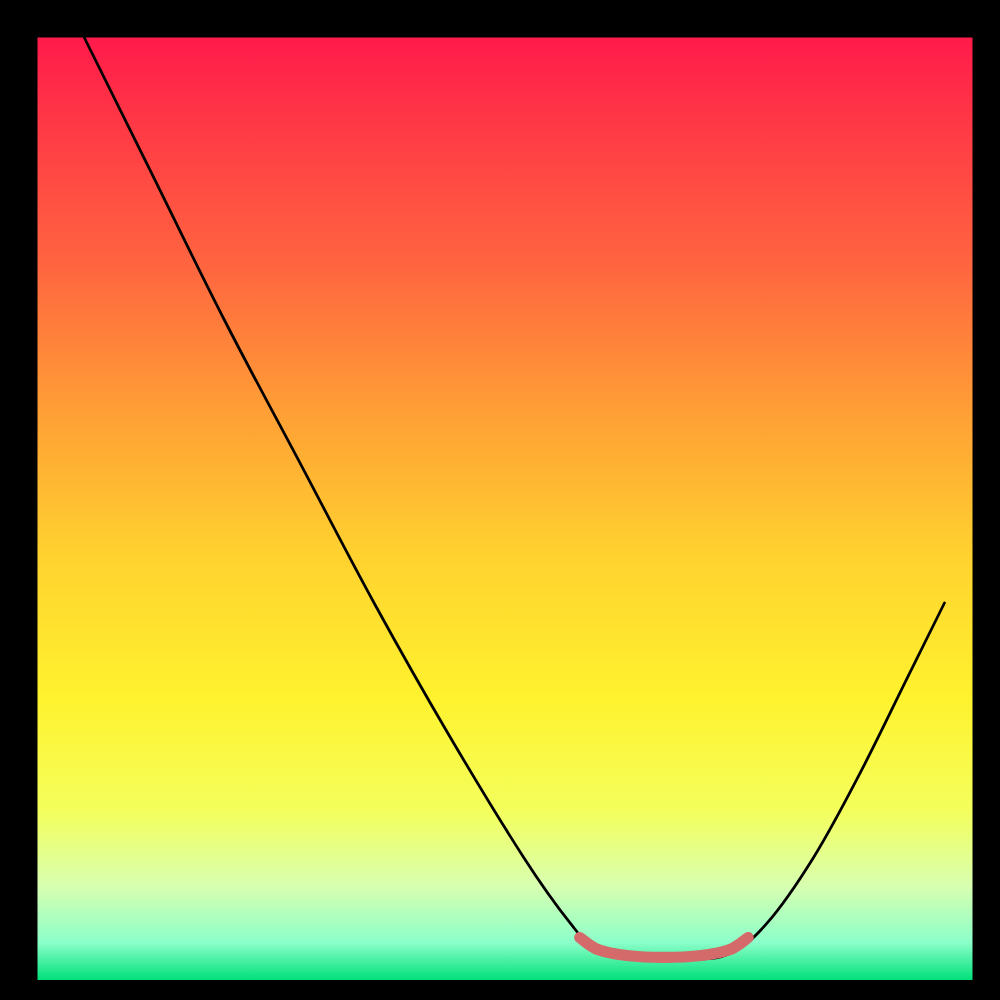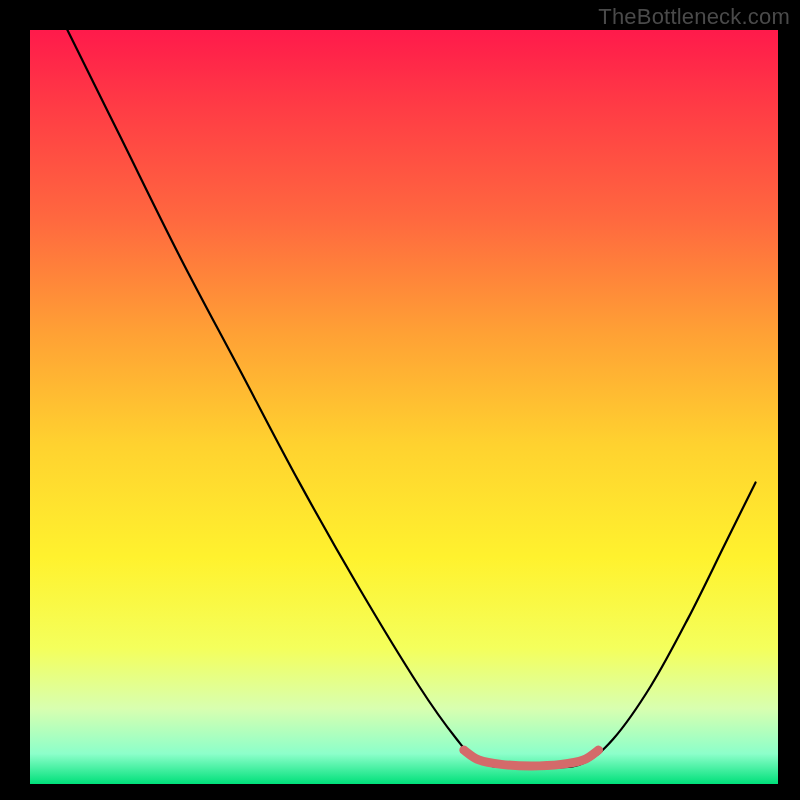--- a/index.html
+++ b/index.html
@@ -35,21 +35,20 @@
     top: 0;
   }
   svg {
     display: block;
   }
 </style>
 </head>
 <body>
 
 <div class="container">
-  <div class="watermark">TheBottleneck.com</div>
   <div class="chart-stage">
     <svg id="chart-svg" width="800" height="800" viewBox="0 0 800 800">
         <defs>
           <linearGradient id="bg-grad" x1="0" y1="0" x2="0" y2="1">
             <stop offset="0%" stop-color="#ff1a4b"></stop>
             <stop offset="10%" stop-color="#ff3b45"></stop>
             <stop offset="25%" stop-color="#ff683f"></stop>
             <stop offset="40%" stop-color="#ffa035"></stop>
             <stop offset="55.00000000000001%" stop-color="#ffd22f"></stop>
             <stop offset="70%" stop-color="#fff22e"></stop>

